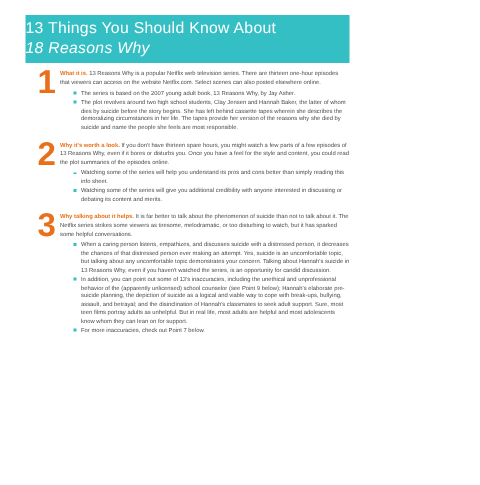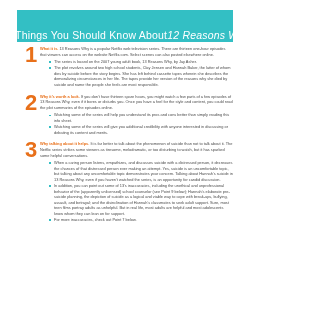--- a/index.html
+++ b/index.html
@@ -27,22 +27,22 @@
 
   
   .header-banner {
     position: absolute;
     left: 17px;
     top: 10px;
     width: 216px;
     height: 32px;
     background: #33bfc4;
     display: flex;
-    flex-direction: row;
-    align-items: flex-end;
+    flex-direction: column;
+    align-items: flex-start;
     justify-content: center;
     box-sizing: border-box;
   }
   .header-line {
     color: #ffffff;
     font-size: 10.5px;
     line-height: 13px;
     letter-spacing: 0.2px;
     white-space: nowrap;
     font-weight: 400;
@@ -117,21 +117,21 @@
     background: #33bfc4;
   }
 </style>
 </head>
 <body>
 
 <div class="page">
 
   <div class="header-banner">
     <div class="header-line">13 Things You Should Know About</div>
-    <div class="header-line italic">12 Reasons Why</div>
+    <div class="header-line italic">18 Reasons Why</div>
   </div>
 
   <div class="sections">
 
     <div class="section">
       <div class="section-number">1</div>
       <p class="section-body">
         <span class="run-in-head">What it is.</span><span> 13 Reasons Why is a popular Netflix web television series. There are thirteen one-hour episodes that viewers can access on the website Netflix.com. Select scenes can also posted elsewhere online.</span>
       </p>
       <ul class="bullets">

